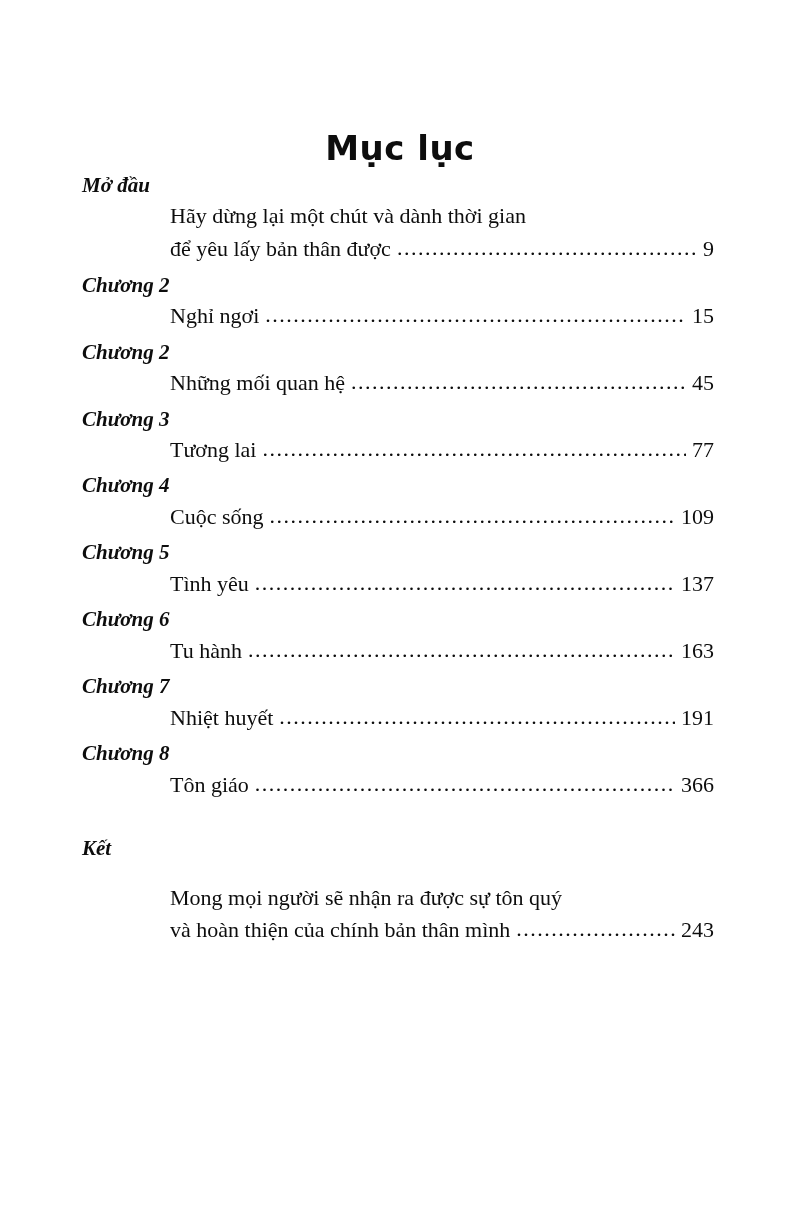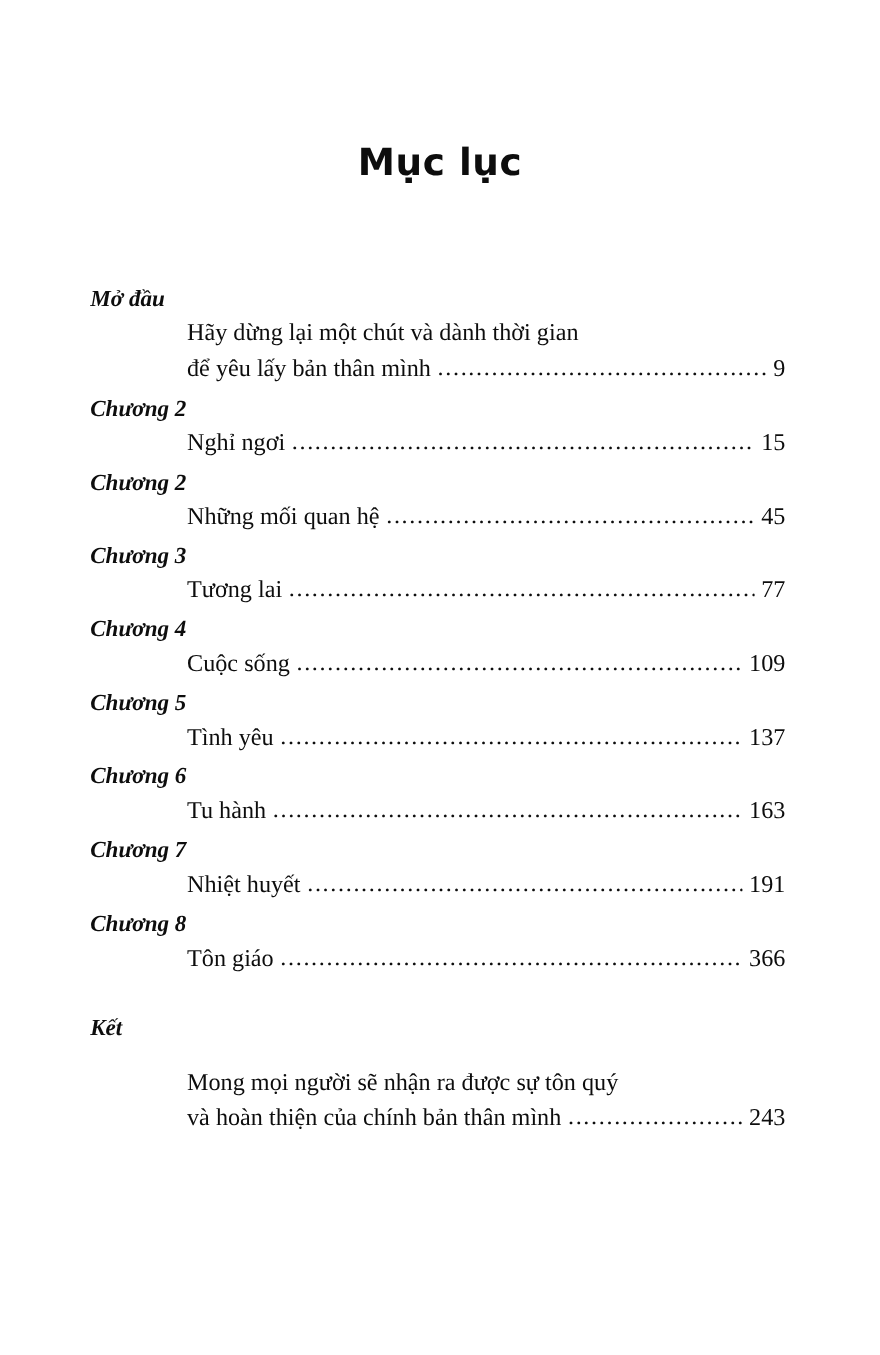--- a/index.html
+++ b/index.html
@@ -24,21 +24,20 @@
   .toc-title {
     text-align: center;
     font-family: "DejaVu Sans", sans-serif;
     font-weight: bold;
     font-size: 34px;
     letter-spacing: 0.5px;
     margin: 0;
     padding-top: 128px;
   }
   .toc-body {
-    margin-top: 86px;
     padding-left: 82px;
     padding-right: 86px;
   }
   .section-head {
     font-family: "Liberation Serif", serif;
     font-style: italic;
     font-weight: bold;
     font-size: 21px;
     line-height: 1.45;
     margin: 0;
@@ -89,21 +88,21 @@
 
   <div class="toc-body">
 
     <div class="block">
       <div class="section-head">Mở đầu</div>
       <div class="entry">
         <div class="line">
             <span class="plain">Hãy dừng lại một chút và dành thời gian</span>
           </div>
         <div class="line">
-          <span class="etext">để yêu lấy bản thân mình</span>
+          <span class="etext">để yêu lấy bản thân được</span>
           <span class="dots">........................................................................................................</span>
           <span class="pageno">9</span>
         </div>
       </div>
     </div>
 
     <div class="block">
       <div class="section-head">Chương 2</div>
       <div class="entry">
         <div class="line">

